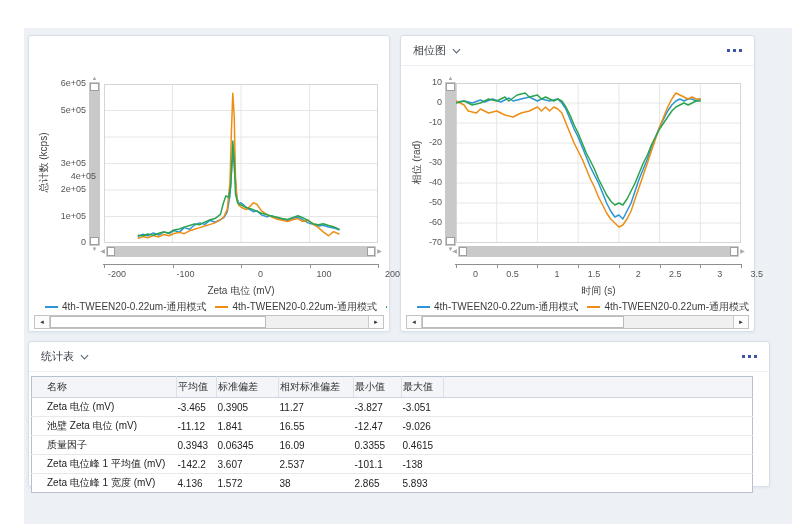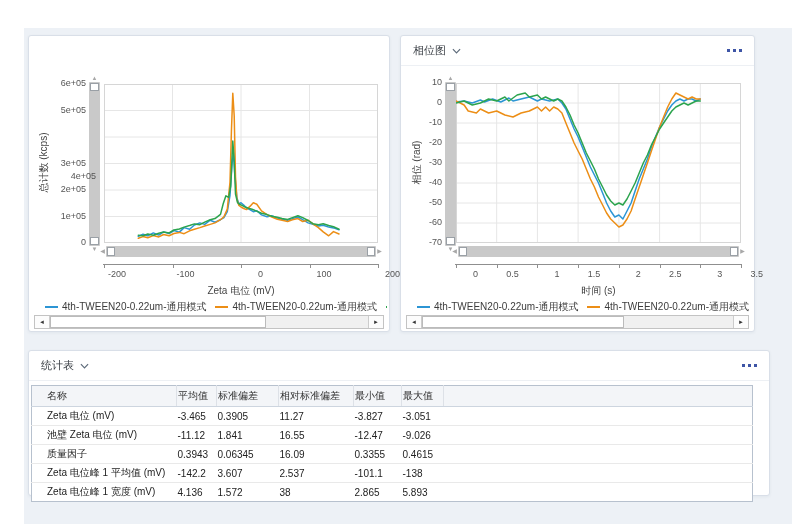--- a/index.html
+++ b/index.html
@@ -8,21 +8,21 @@
     width:800px; height:524px; position:relative; overflow:hidden;
     background:#ffffff; font-family:"Liberation Sans", sans-serif;
   }
   #dashboard { position:absolute; left:24px; top:28px; width:768px; height:496px; background:#edf1f6; }
   .panel {
     position:absolute; background:#fff; border:1px solid #d9dfe8; border-radius:3px;
     box-shadow:0 1px 3px rgba(40,60,90,.06);
   }
   #panel-zeta  { left:4px;   top:7px;   width:362px; height:297px; }
   #panel-phase { left:376px; top:7px;   width:355px; height:297px; }
-  #panel-stats { left:4px;   top:322px; width:742px; height:146px; }
+  #panel-stats { left:4px;   top:313px; width:742px; height:146px; }
 
   .panel-header {
     height:30px; display:flex; align-items:center; justify-content:space-between;
     padding:0 12px; border-bottom:1px solid #edf0f4;
   }
   .panel-title-group { display:flex; align-items:center; gap:6px; cursor:pointer; }
   .panel-title { font-size:11px; color:#3a3f45; }
   .chevron { width:9px; height:6px; }
   .dots { display:flex; gap:3px; padding:4px 0; cursor:pointer; }
   .dots i { display:block; width:3px; height:3px; background:#3e55a6; }

